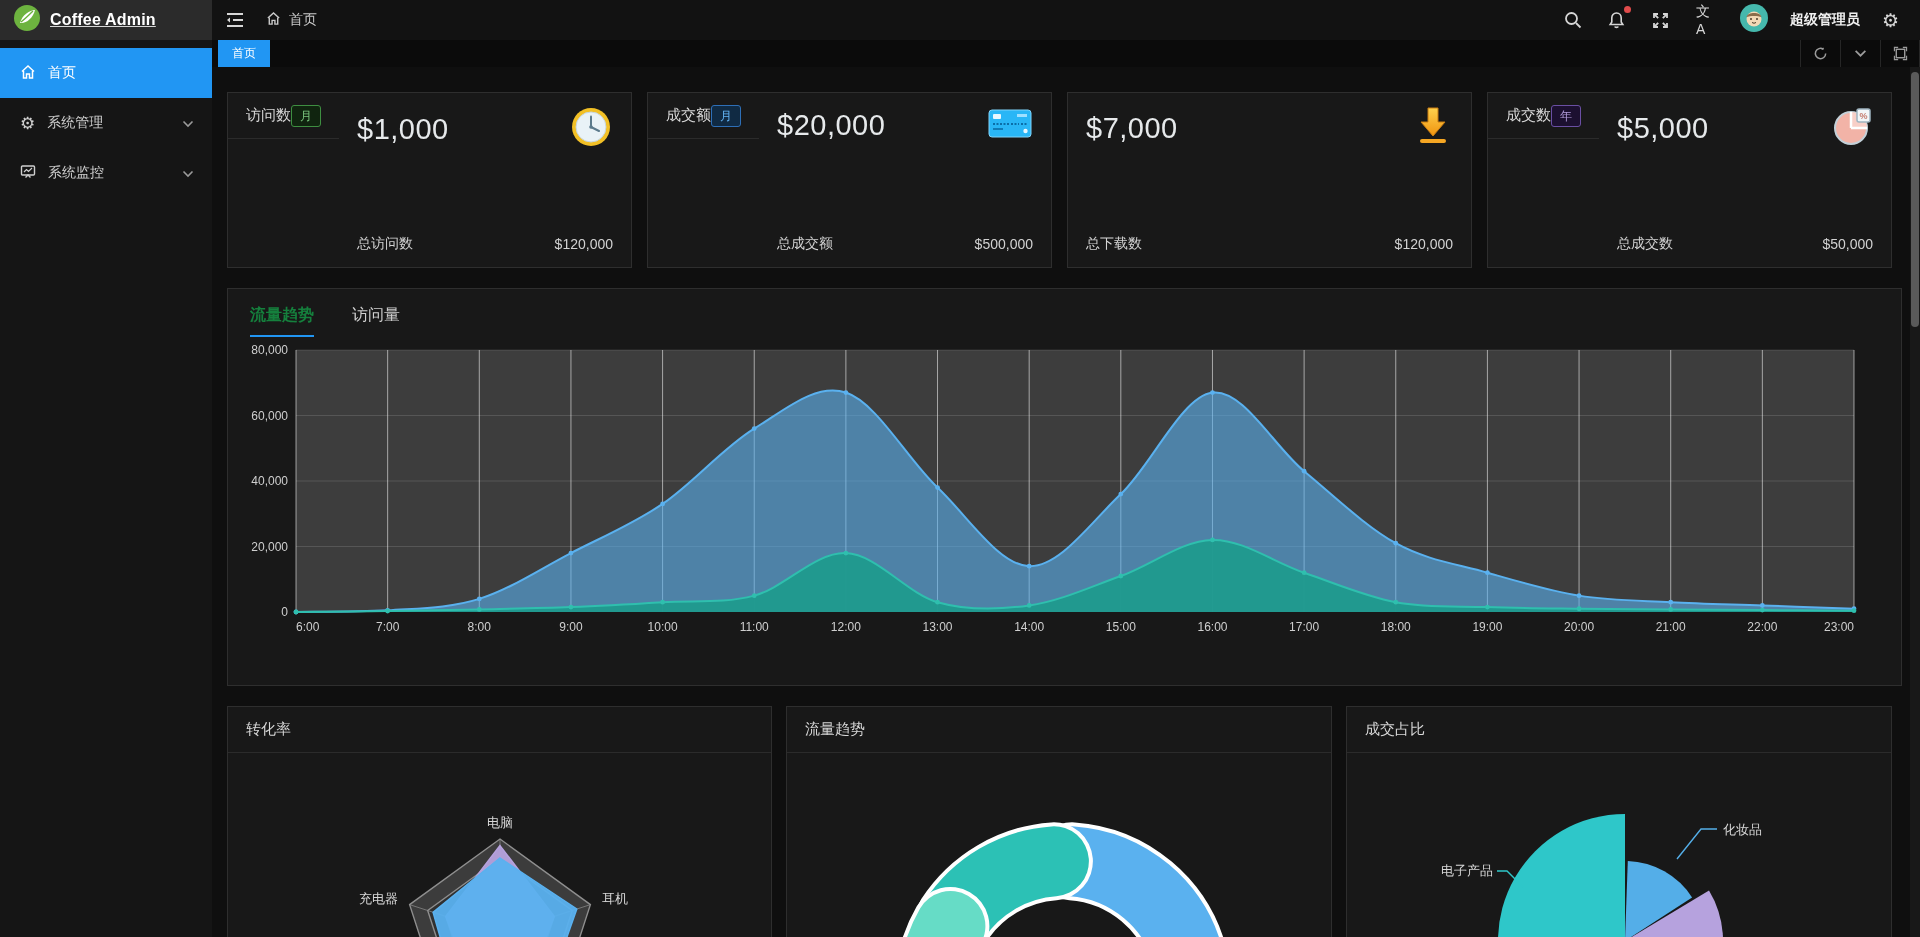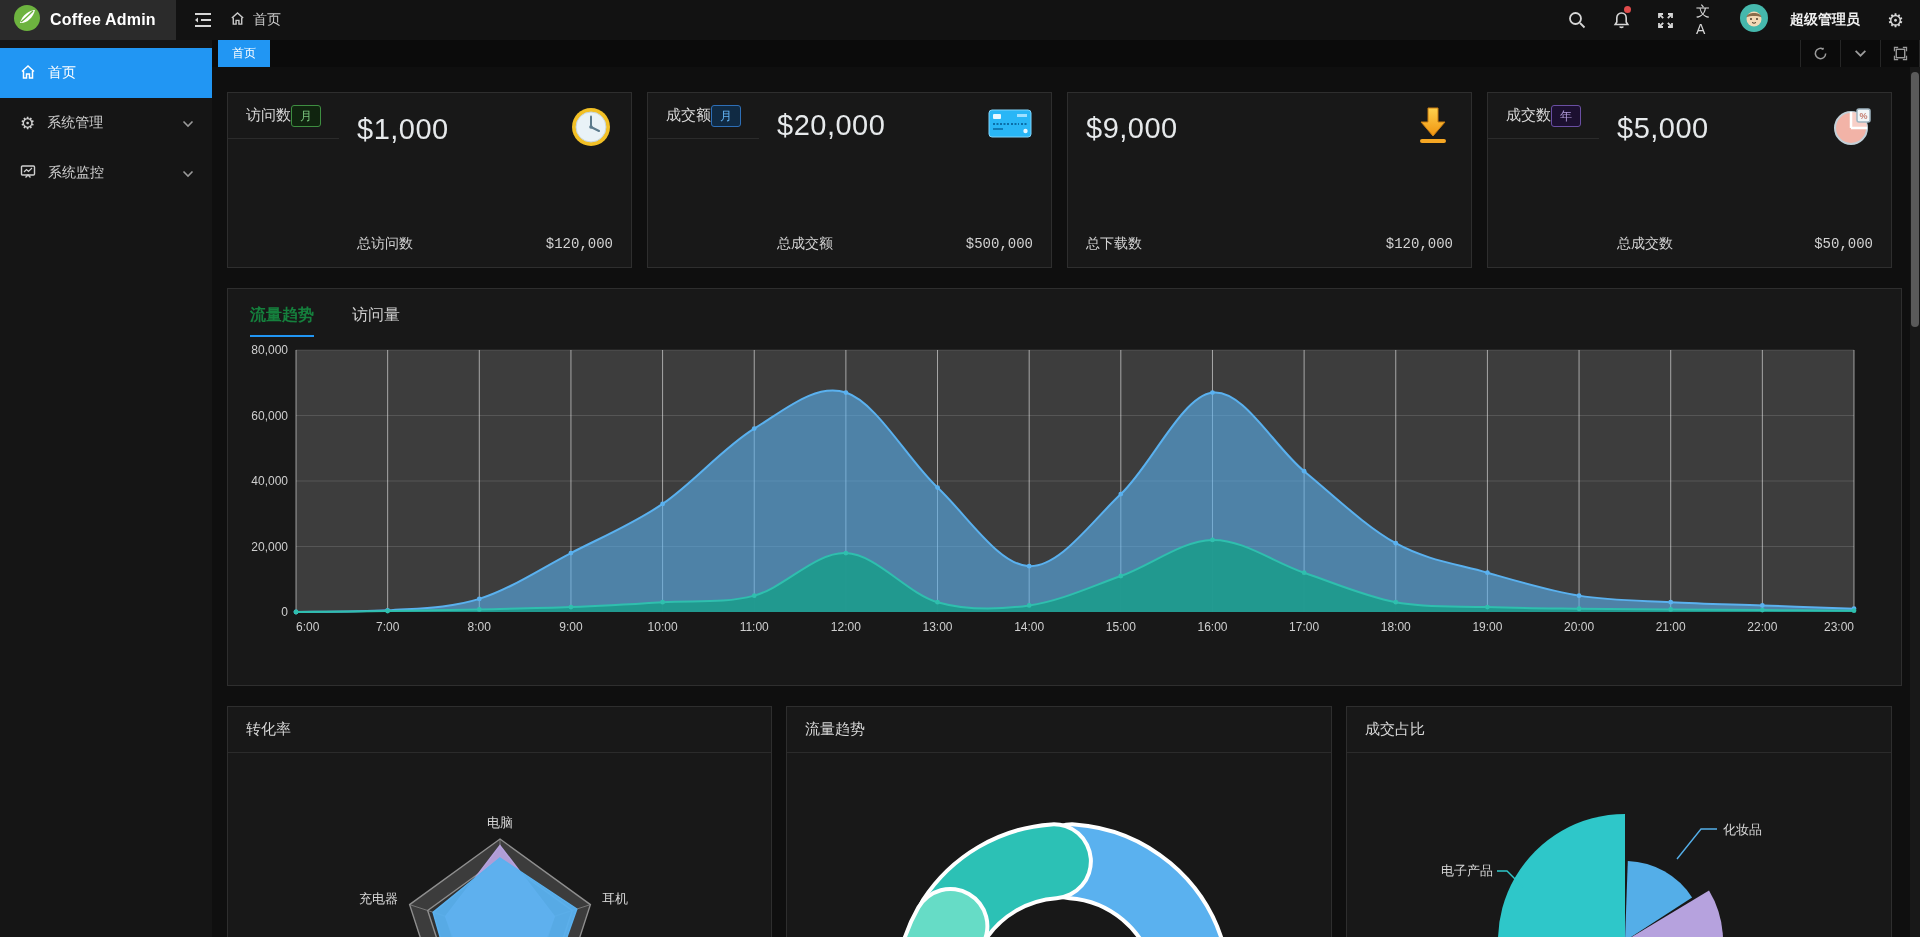--- a/index.html
+++ b/index.html
@@ -3,26 +3,26 @@
 <meta charset="utf-8">
 <style>
   * { margin:0; padding:0; box-sizing:border-box; }
   html,body { width:1920px; height:937px; overflow:hidden; background:#0f0f0f;
     font-family:"Liberation Sans", sans-serif; }
   #app { position:relative; width:1920px; height:937px; background:#0f0f0f; color:#d6d6d6; }
 
   
   .topbar { position:absolute; top:0; left:0; width:1920px; height:40px; background:#121212;
     display:flex; align-items:center; z-index:5; }
-  .logo-area { width:176px; height:40px; background:#2b2b2b; display:flex; align-items:center; padding-left:14px; gap:10px; flex:none; }
+  .logo-area { width:212px; height:40px; background:#2b2b2b; display:flex; align-items:center; padding-left:14px; gap:10px; flex:none;text-decoration:underline; }
   .logo-title { color:#fff; font-size:16px; font-weight:bold; letter-spacing:.2px; }
   .topbar-left { display:flex; align-items:center; gap:18px; padding-left:14px; flex:1; }
   .crumb { color:#c9c9c9; font-size:14px; display:flex; align-items:center; gap:8px; }
   .topbar-right { display:flex; align-items:center; gap:22px; padding-right:16px; }
-  .tb-icon { width:22px; height:22px; display:flex; align-items:center; justify-content:flex-end; cursor:pointer; position:relative; color:#d6d6d6; }
+  .tb-icon { width:22px; height:22px; display:flex; align-items:center; justify-content:flex-start; cursor:pointer; position:relative; color:#d6d6d6; }
   .bell-dot { position:absolute; top:-3px; right:-1px; width:7px; height:7px; border-radius:50%; background:#e04b4b; }
   .translate-glyph { font-size:14px; color:#d6d6d6; }
   .username { color:#f0f0f0; font-size:14px; font-weight:bold; }
   .gear-glyph { font-size:19px; color:#d6d6d6; line-height:1; }
 
   
   .sidebar { position:absolute; top:40px; left:0; width:212px; height:897px; background:#151515; padding-top:8px; }
   .side-item { height:50px; display:flex; align-items:center; padding:0 18px 0 20px; gap:12px;
     color:#cfcfcf; font-size:14px; cursor:pointer; }
   .side-item.active { background:#2196f3; color:#fff; }
@@ -48,21 +48,21 @@
   .stat-row { display:flex; gap:15px; margin:25px 0 0 15px; }
   .stat-card { width:405px; height:176px; display:flex; flex-direction:row; }
   .badge { font-size:12px; padding:2px 8px; border-radius:3px; border:1px solid; line-height:16px; }
   .badge.green  { color:#7bc67e; border-color:#3e8e41; background:#10240f; }
   .badge.blue   { color:#64b5f6; border-color:#2e6fb7; background:#102a43; }
   .badge.orange { color:#f0a742; border-color:#c9862b; background:#2d1f05; }
   .badge.purple { color:#b39ddb; border-color:#6a4fa3; background:#1c1030; }
   .stat-body { flex:1; padding:12px 18px 14px; display:flex; flex-direction:column; justify-content:space-between; }
   .stat-main { display:flex; align-items:center; justify-content:space-between; }
   .stat-value { font-size:29px; color:#e6e9eb; letter-spacing:.5px; }
-  .stat-foot { display:flex; align-items:center; justify-content:space-between; font-size:14px; color:#d2d2d2;font-family:Liberation Mono, monospace; }
+  .stat-foot { display:flex; align-items:center; justify-content:space-between; font-size:14px; color:#d2d2d2; }
 
   .trend-card { width:1675px; height:398px; margin:20px 0 0 15px; }
   .trend-tabs { display:flex; gap:38px; padding:16px 22px 0; }
   .trend-tab { font-size:16px; padding-bottom:9px; color:#d0d0d0; cursor:pointer; border-bottom:2px solid transparent; }
   .trend-tab.active { color:#15803d; border-bottom-color:#2196f3; font-weight:bold; }
 
   .bottom-row { display:flex; gap:14px; margin:20px 0 0 15px; }
   .bottom-card { height:280px; position:relative; }
   .bottom-card .body { position:relative; height:232px; overflow:hidden; }
   .bc1 { width:545px; } .bc2 { width:546px; } .bc3 { width:546px; }
@@ -257,21 +257,21 @@
           <div class="stat-foot">
             <span>总成交额</span>
             <span>$500,000</span>
           </div>
         </div>
       </div>
 
       <div class="card stat-card">
         <div class="stat-body">
           <div class="stat-main">
-            <span class="stat-value">$9,000</span>
+            <span class="stat-value">$7,000</span>
             <span>
               <svg width="40" height="42" viewBox="0 0 40 42">
                   <defs>
                     <linearGradient id="dl" x1="0" y1="0" x2="0" y2="1">
                       <stop offset="0" stop-color="#ffd24d"></stop>
                       <stop offset="1" stop-color="#f0930f"></stop>
                     </linearGradient>
                   </defs>
                   <path d="M15 3 H25 V17 H32 L20 31 L8 17 H15 Z" fill="url(#dl)" stroke="#c77b10" stroke-width="1"></path>
                   <rect x="7" y="34" width="26" height="4" rx="2" fill="#f5a623"></rect>

